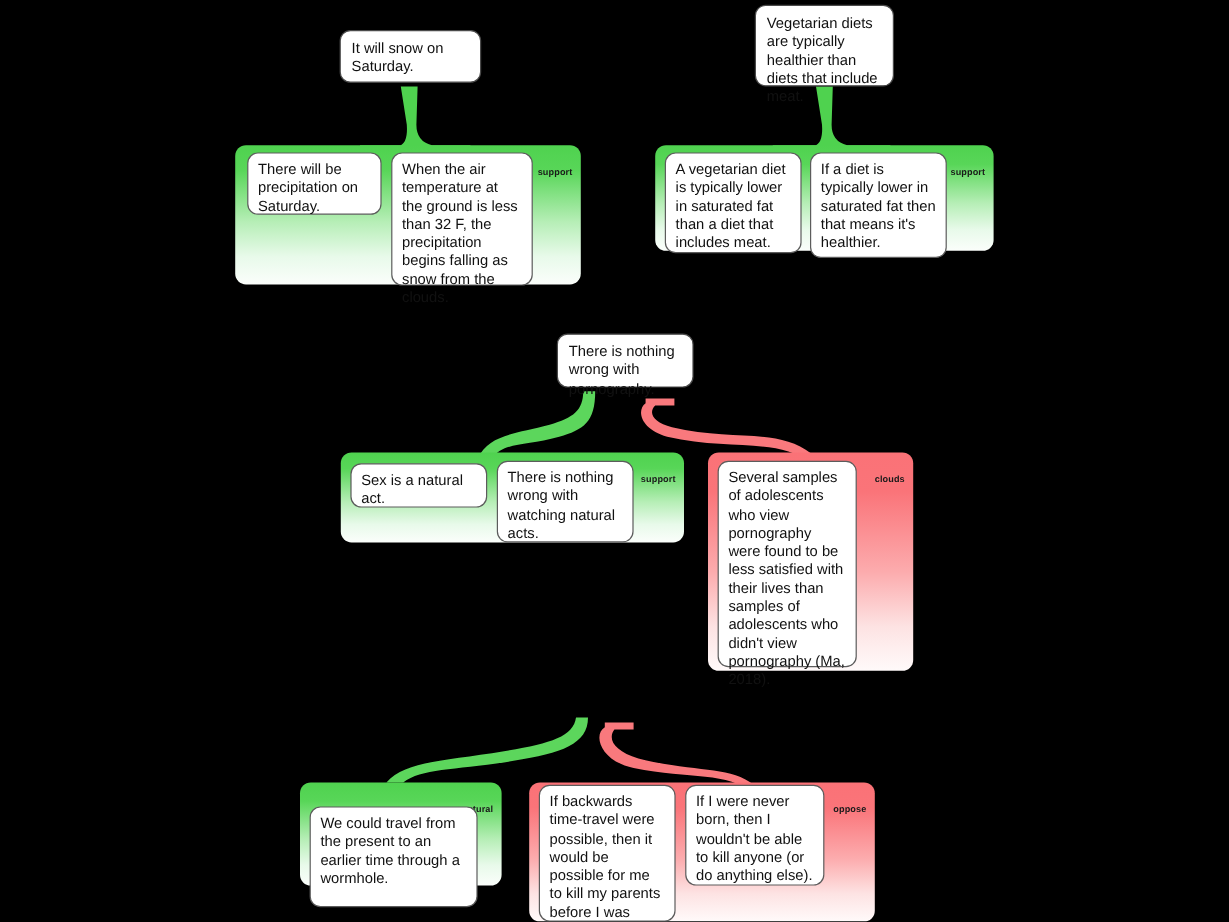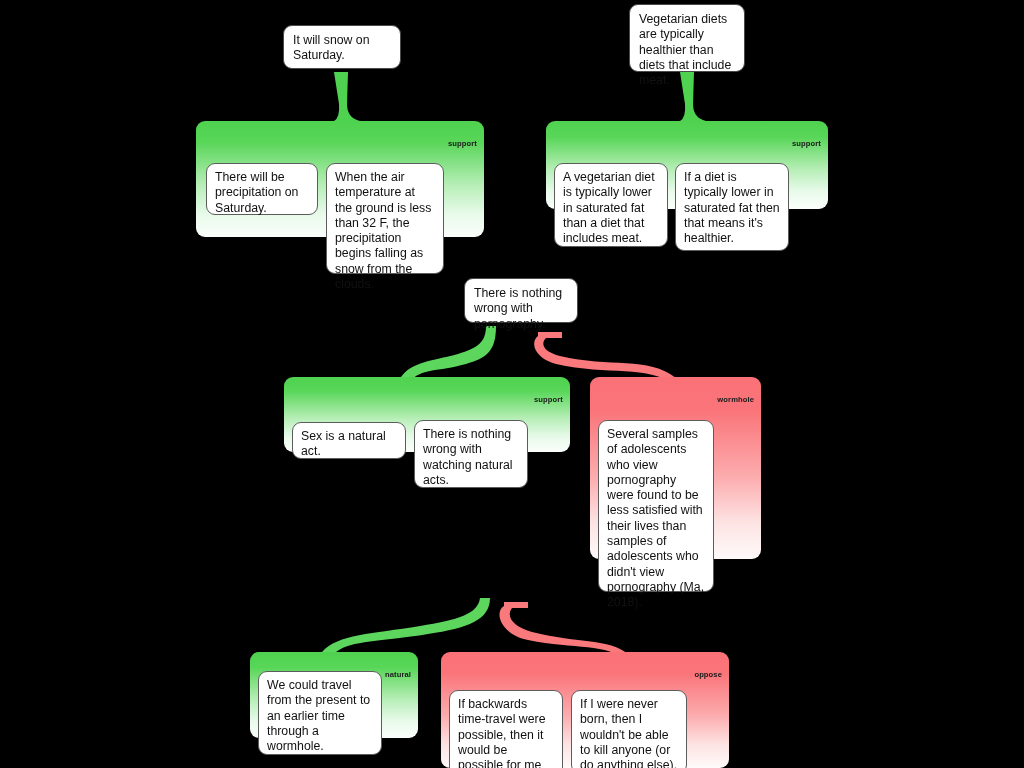--- a/index.html
+++ b/index.html
@@ -64,21 +64,20 @@
     position: absolute;
     box-sizing: border-box;
     background: #ffffff;
     border: 1.5px solid #5c5c5c;
     border-radius: 9px;
     padding: 6px 8px 6px 8px;
     font-size: 12.3px;
     line-height: 15.3px;
     color: #111111;
     z-index: 30;
-    margin-top: 36px;
   }
   
   .connector {
     position: absolute;
     left: 0; top: 0;
     width: 1024px;
     height: 768px;
     z-index: 10;
     pointer-events: none;
     overflow: visible;
@@ -140,31 +139,31 @@
     <span class="band-label">support</span>
   </div>
   <div class="premise" style="left:292px; top:386px; width:114px; height:37px;">
     <span>Sex is a natural act.</span>
   </div>
   <div class="premise" style="left:414px; top:384px; width:114px; height:68px;">
     <span>There is nothing wrong with watching natural acts.</span>
   </div>
 
   <div class="band oppose" style="left:590px; top:377px; width:171px; height:182px;">
-    <span class="band-label">wormhole</span>
+    <span class="band-label">clouds</span>
   </div>
   <div class="premise" style="left:598px; top:384px; width:116px; height:172px;">
     <span>Several samples of adolescents who view pornography were found to be less satisfied with their lives than samples of adolescents who didn't view pornography (Ma, 2018).</span>
   </div>
 
 
   <div class="band support" style="left:250px; top:652px; width:168px; height:86px;">
     <span class="band-label">natural</span>
   </div>
-  <div class="premise" style="left:258px; top:635px; width:124px; height:84px;">
+  <div class="premise" style="left:258px; top:672px; width:140px; height:84px;">
     <span>We could travel from the present to an earlier time through a wormhole.</span>
   </div>
 
   <div class="band oppose" style="left:441px; top:652px; width:288px; height:116px;">
     <span class="band-label">oppose</span>
   </div>
   <div class="premise" style="left:449px; top:654px; width:114px; height:114px;">
     <span>If backwards time-travel were possible, then it would be possible for me to kill my parents before I was born.</span>
   </div>
   <div class="premise" style="left:571px; top:654px; width:116px; height:84px;">

